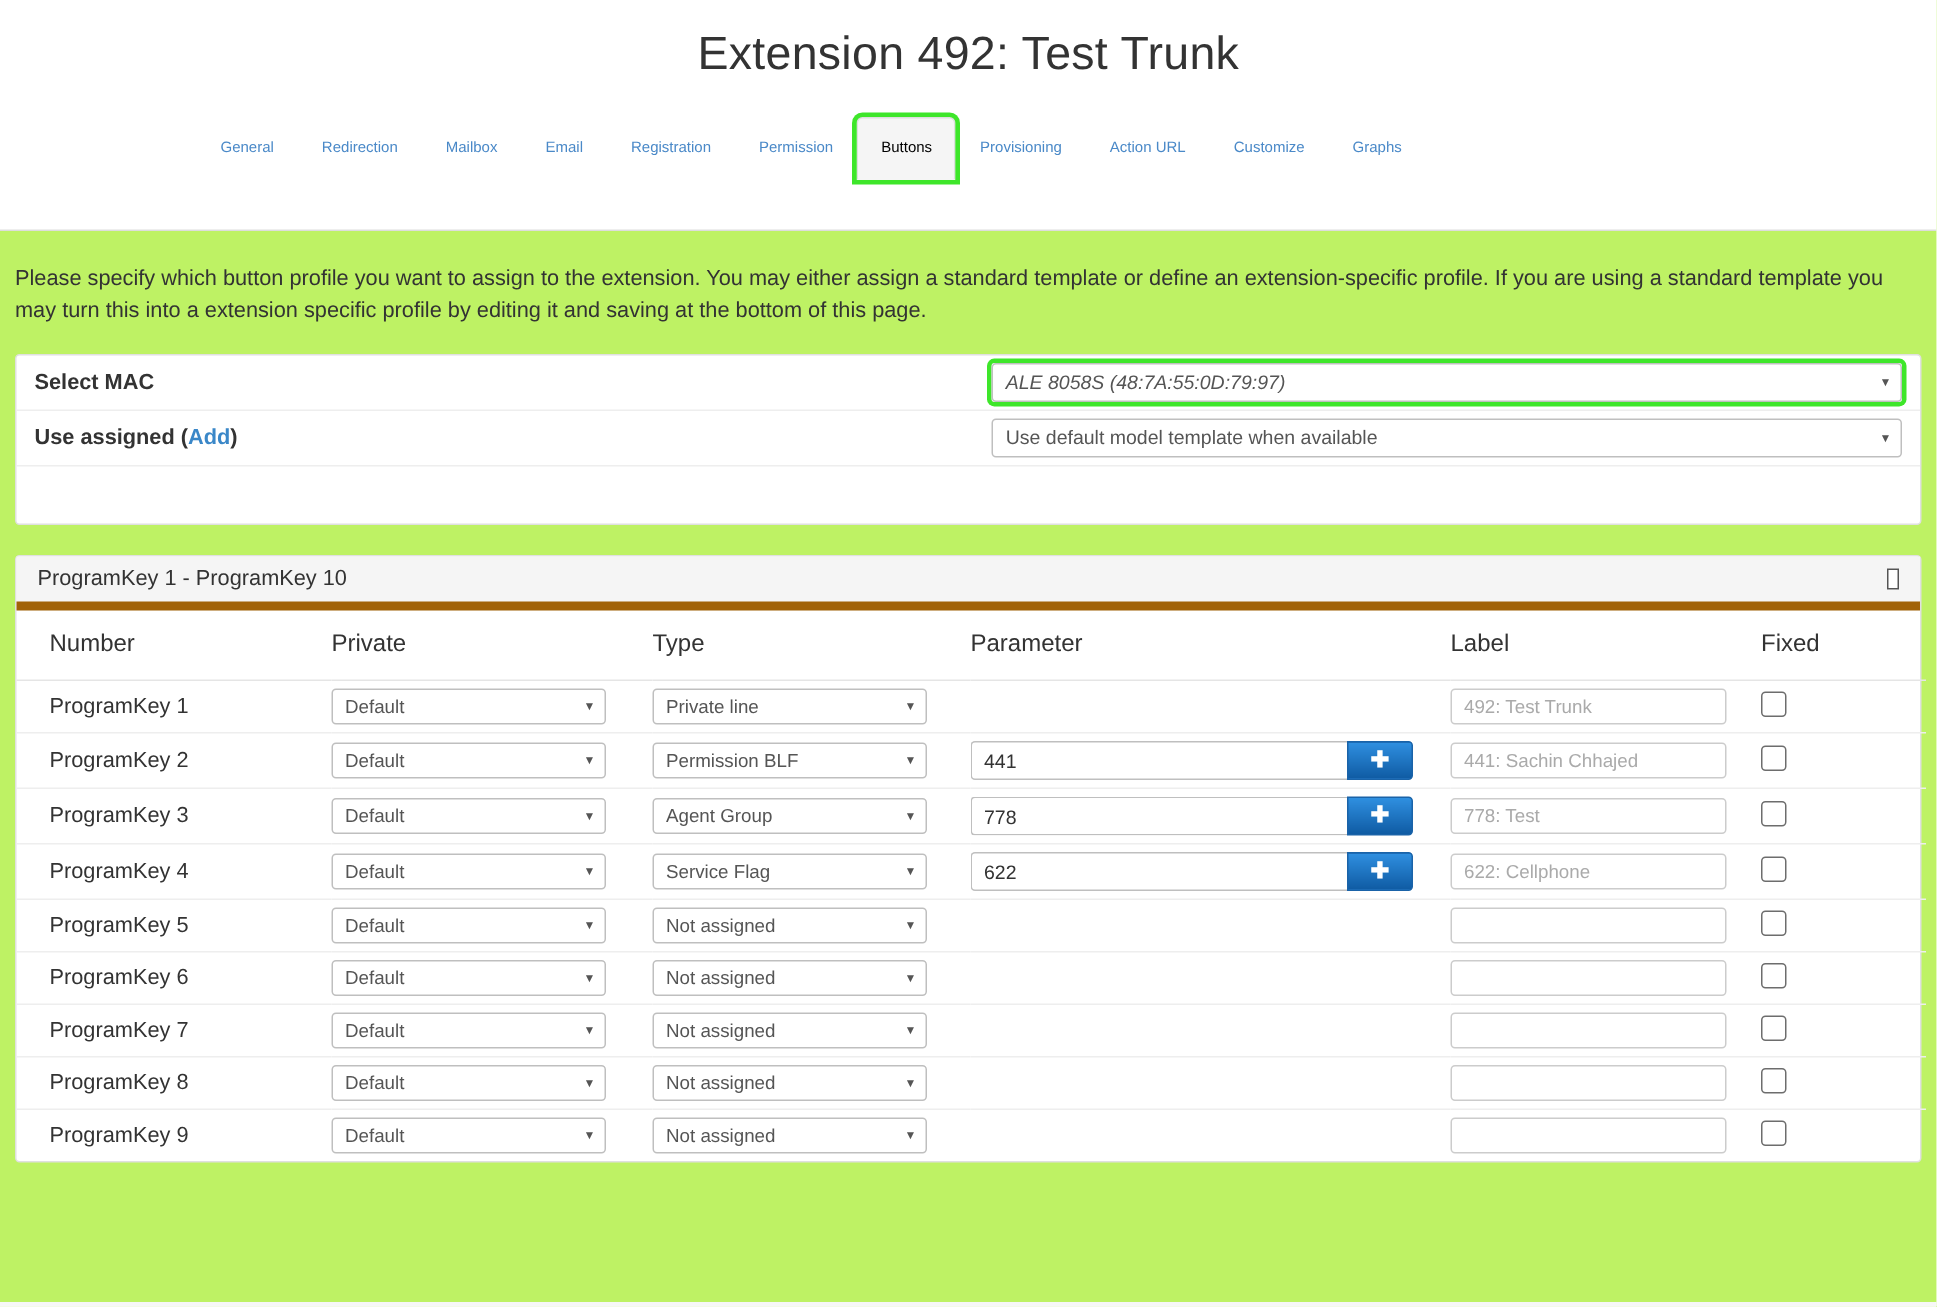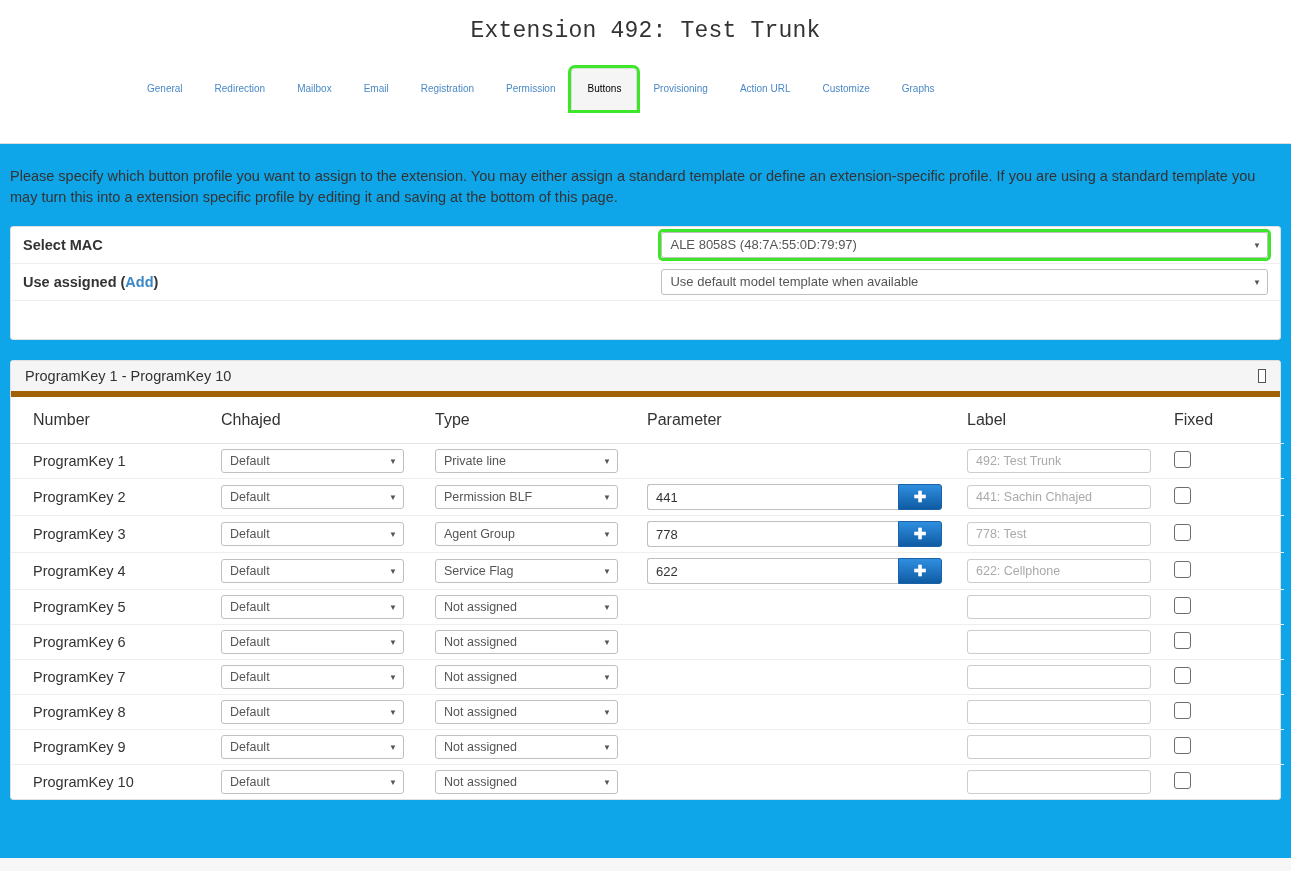--- a/index.html
+++ b/index.html
@@ -8,27 +8,26 @@
     width: 1291px; height: 871px;
     background: #ffffff;
     font-family: "Liberation Sans", sans-serif;
     color: #333333;
     overflow: hidden;
   }
 
   
   .page-title {
     text-align: center;
-    font-size: 23px;
+    font-size: 31px;
     font-weight: normal;
     color: #333333;
     margin: 0;
     padding: 18px 0 4px 0;
     letter-spacing: 0.2px;
-    font-family: Liberation Mono, monospace;
   }
 
   
   .tabbar {
     padding: 20px 0 0 0;
     position: relative;
     border-bottom: 1px solid #dddddd;
     min-height: 96px;
   }
   .tabs-row {
@@ -54,21 +53,21 @@
   .tab.active {
     background: #f5f5f5;
     border: 1px solid #dddddd;
     border-bottom-color: transparent;
     color: #000000;
     box-shadow: 0 0 0 3px #3ee62a;
   }
 
   
   .content-area {
-    background: #0ea5e9;
+    background: #bef264;
     padding: 22px 10px 0 10px;
     height: 714px;
   }
   .intro {
     font-size: 14.5px;
     line-height: 21px;
     color: #333333;
     margin: 0 0 18px 0;
     max-width: 1260px;
   }
@@ -100,21 +99,21 @@
     color: #3a87c8;
     text-decoration: none;
     cursor: pointer;
   }
   .spacer-row { height: 38px; }
 
   .selectwrap {
     position: relative;
     width: 608px;
   }
-  .selectwrap.highlight { box-shadow: 0 0 0 3px #3ee62a; border-radius: 2px; }
+  .selectwrap.highlight { box-shadow: 0 0 0 3px #3ee62a; border-radius: 2px; font-style: italic; }
   .fakeselect {
     width: 100%;
     height: 26px;
     border: 1px solid #bfbfbf;
     border-radius: 3px;
     background: #ffffff;
     font-size: 13px;
     color: #555555;
     padding: 0 22px 0 8px;
     line-height: 24px;
@@ -291,21 +290,21 @@
 
   <div class="panel">
     <div class="pk-header">
       <span>ProgramKey 1 - ProgramKey 10</span>
       <span class="tofu"></span>
     </div>
     <table class="pk">
       <thead>
         <tr>
           <th class="c-num">Number</th>
-          <th class="c-ident">Chhajed</th>
+          <th class="c-ident">Private</th>
           <th class="c-type">Type</th>
           <th class="c-param">Parameter</th>
           <th class="c-label">Label</th>
           <th class="c-fixed">Fixed</th>
         </tr>
       </thead>
       <tbody id="pk-body">
           <tr>
             <td class="c-num"><span>ProgramKey 1</span></td>
             <td class="c-ident">
@@ -476,37 +475,19 @@
             <td class="c-type">
               <div class="selectwrap sel-sm">
                 <div class="fakeselect">Not assigned</div>
                 <span class="caret">▼</span>
               </div>
             </td>
             <td class="c-param"></td>
             <td class="c-label"><input class="label-input" type="text" placeholder="" style=""></td>
             <td class="c-fixed"><span class="chk"></span></td>
           </tr>
-          <tr>
-            <td class="c-num"><span>ProgramKey 10</span></td>
-            <td class="c-ident">
-              <div class="selectwrap sel-sm">
-                <div class="fakeselect">Default</div>
-                <span class="caret">▼</span>
-              </div>
-            </td>
-            <td class="c-type">
-              <div class="selectwrap sel-sm">
-                <div class="fakeselect">Not assigned</div>
-                <span class="caret">▼</span>
-              </div>
-            </td>
-            <td class="c-param"></td>
-            <td class="c-label"><input class="label-input" type="text" placeholder="" style=""></td>
-            <td class="c-fixed"><span class="chk"></span></td>
-          </tr>
         </tbody>
     </table>
   </div>
 
 </div>
 
 <div class="footer" id="footer-toolbar"></div>
 
 </body></html>

